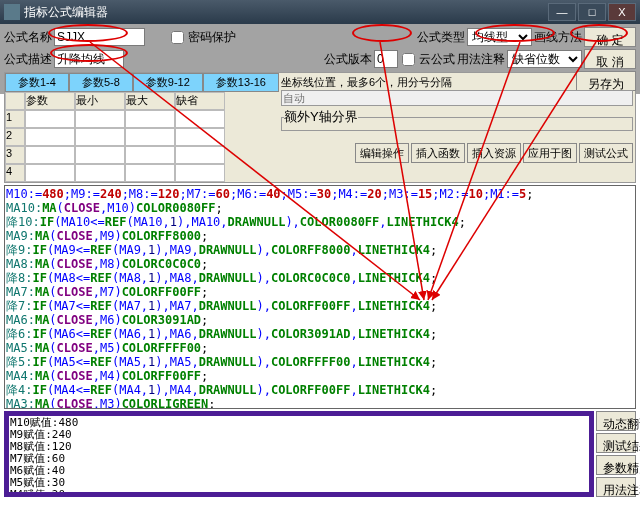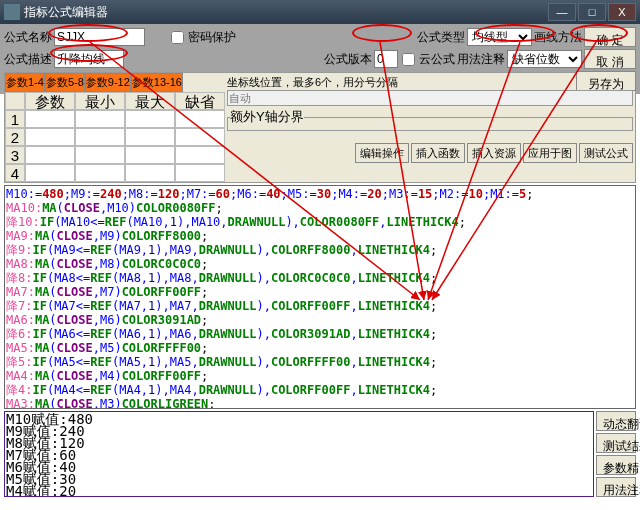--- a/index.html
+++ b/index.html
@@ -14,44 +14,44 @@
 .form-row { display: flex; align-items: center; height: 22px; gap: 2px; }
 .lbl { white-space: nowrap; }
 .txt-input { border: 1px solid #7a7a7a; height: 18px; padding: 0 2px; font-size: 12px; background: #fff; }
 .chk { margin: 0 2px; }
 .sel { border: 1px solid #7a7a7a; height: 18px; font-size: 12px; background: #fff; }
 .btn { border: 1px solid #888; background: #ece9d8; height: 20px; padding: 4px 6px; font-size: 12px; cursor: pointer; white-space: nowrap; }
 .ellipse { border: 2px solid #d00; border-radius: 50%; position: absolute; pointer-events: none; }
 .param-region { display: flex; border: 1px solid #999; margin: 2px 4px; background: #ece9d8; }
 .param-tabs { display: flex; flex-direction: column; }
 .param-tabs-top { display: flex; }
-.param-tab { border: 1px solid #888; padding: 1px 0; background: #f97316; font-size: 11px; cursor: pointer; }
+.param-tab { border: 1px solid #888; padding: 1px 12px; background: #7dd3fc; font-size: 11px; cursor: pointer; }
 .param-grid { display: grid; grid-template-columns: 20px 50px 50px 50px 50px; grid-auto-rows: 18px; }
-.param-grid .hd { background: #ece9d8; border: 1px solid #bbb; text-align: center; font-size: 15px; }
+.param-grid .hd { background: #ece9d8; border: 1px solid #bbb; text-align: left; font-size: 11px; }
 .param-grid .cell { border: 1px solid #bbb; background: #fff; font-size: 11px; }
 .right-panel { flex: 1; padding: 2px; font-size: 11px; }
 .right-panel-row { display: flex; align-items: center; gap: 2px; margin-bottom: 2px; }
 .coord-input { border: 1px solid #999; background: #f0f0f0; color: #888; padding: 1px; height: 16px; flex: 1; font-size: 11px; }
 .fieldset { border: 1px solid #999; padding: 2px; }
 .fieldset legend { font-size: 13px; }
 .value-row { display: flex; gap: 2px; }
 .value-row .vlbl { font-size: 11px; }
 .value-row .vin { border: 1px solid #999; width: 50px; height: 16px; font-size: 11px; }
 .toolbar-row { display: flex; gap: 2px; margin-top: 12px; justify-content: flex-end; }
 .toolbar-row .btn { padding: 0 4px; font-size: 11px; }
 .code-area { border: 1px solid #666; margin: 2px 4px; height: 224px; overflow: auto; font-family: "宋体", "SimSun", monospace; font-size: 12px; line-height: 14px; padding: 1px; background: #fff; white-space: pre; }
 .code-line { white-space: pre; }
 .c-blue { color: #0000ff; }
 .c-red { color: #c00000; font-weight: bold; }
-.c-brown { color: #ec4899; }
+.c-brown { color: #0f766e; }
 .c-green { color: #008000; font-weight: bold; }
 .c-purple { color: #800080; font-weight: bold; }
 .c-num { color: #000080; }
 .bottom { display: flex; margin: 2px 4px; gap: 2px; }
-.output-area { flex: 1; border: 1px solid #4c1d95; height: 86px; overflow: auto; font-family: monospace; font-size: 14px; line-height: 12px; padding: 1px; background: #fff; }
+.output-area { flex: 1; border: 5px solid #4c1d95; height: 86px; overflow: auto; font-family: monospace; font-size: 11px; line-height: 12px; padding: 1px; background: #fff; }
 .side-btns { display: flex; flex-direction: column; gap: 2px; }
 .side-btns .btn { width: 40px; height: 20px; }
 .arrow-svg { position: absolute; top: 0; left: 0; pointer-events: none; }
 </style>
 </head>
 <body>
 
 <div class="titlebar">
   <div class="titlebar-icon"></div>
   <div class="titlebar-title">指标公式编辑器</div>

